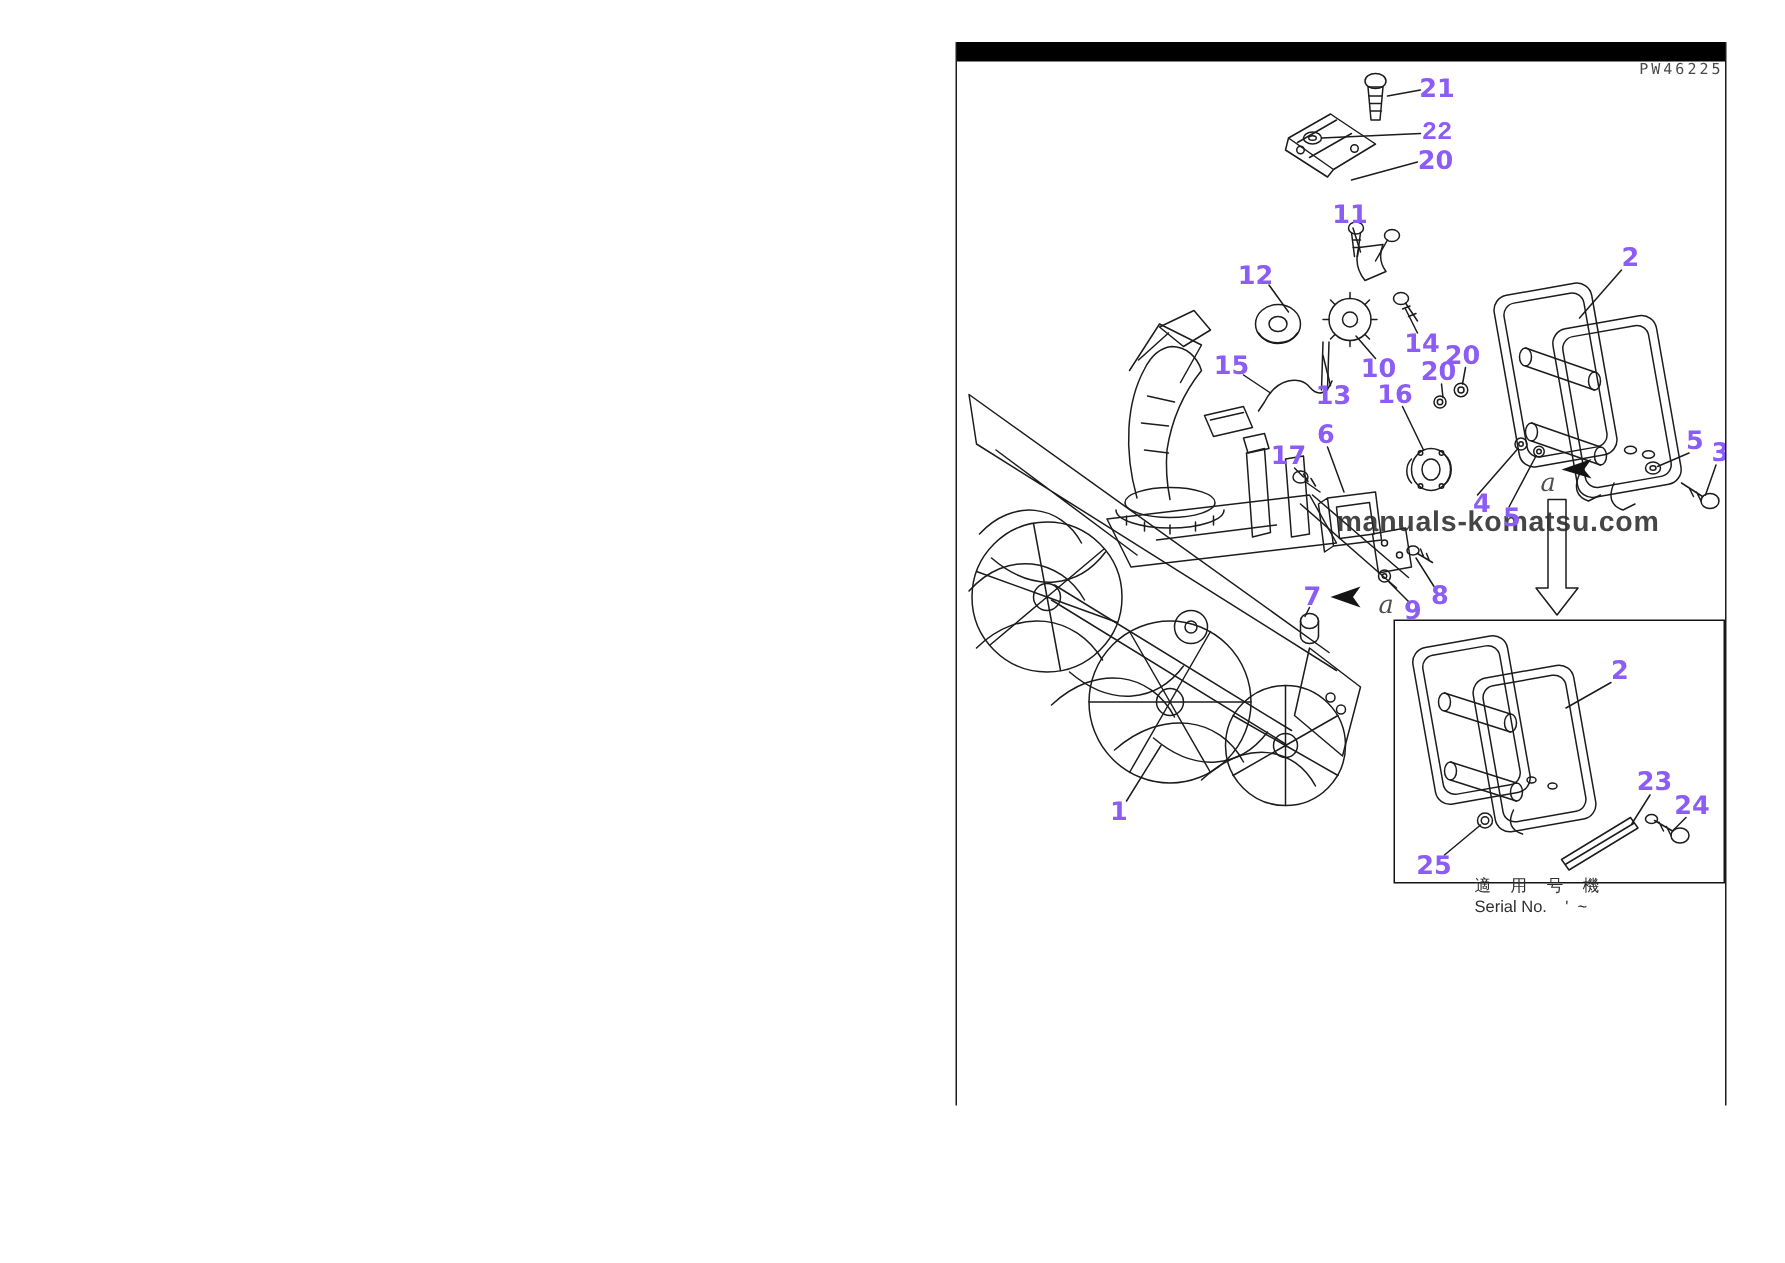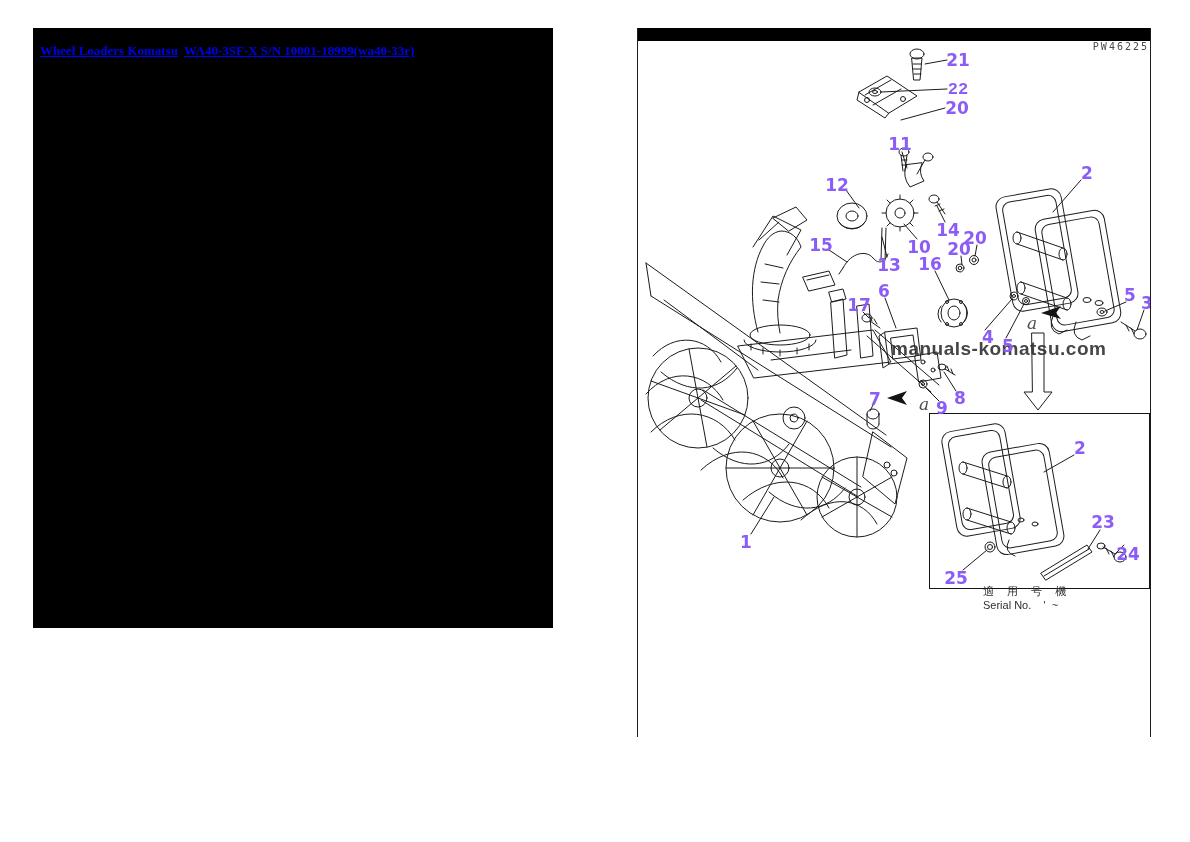--- a/index.html
+++ b/index.html
@@ -34,25 +34,20 @@
   #inset-caption{position:absolute;left:345px;top:556px;color:#2e2e2e;
                  font-family:Liberation Sans, sans-serif;font-size:11px;line-height:14px;
                  white-space:pre;}
   #inset-caption .kanji{letter-spacing:5px;}
 </style>
 </head>
 <body>
 
 <div id="page">
 
-  <div id="black-panel">
-    <div id="link-line">
-      <a href="#">Wheel Loaders Komatsu</a><a href="#">WA40-3SF-X S/N 10001-18999(wa40-33r)</a>
-    </div>
-  </div>
 
   <div id="diagram-panel">
     <div id="diagram-topbar"></div>
     <div id="figure-code">PW46225</div>
 
     <svg id="drawing-svg" viewBox="0 0 1190 842" xmlns="http://www.w3.org/2000/svg">
       <g fill="none" stroke="#1c1c1c" stroke-width="1" stroke-linecap="round" stroke-linejoin="round">
 
         <path d="M645,263 L885,435 M650,296 L890,447 M645,263 L650,296 M663,300 L757,370"></path>
 
@@ -245,20 +240,20 @@
         <span class="callout" style="left: 350px; top: 309px;">4</span>
         <span class="callout" style="left: 370px; top: 318px;">5</span>
         <span class="callout" style="left: 492px; top: 267px;">5</span>
         <span class="callout" style="left: 509px; top: 275px;">3</span>
         <span class="callout" style="left: 237px; top: 371px;">7</span>
         <span class="callout" style="left: 304px; top: 380px;">9</span>
         <span class="callout" style="left: 322px; top: 370px;">8</span>
         <span class="callout" style="left: 108px; top: 514px;">1</span>
         <span class="callout" style="left: 442px; top: 420px;">2</span>
         <span class="callout" style="left: 465px; top: 494px;">23</span>
-        <span class="callout" style="left: 490px; top: 510px; margin-top: 16px;">24</span>
+        <span class="callout" style="left: 490px; top: 510px;">24</span>
         <span class="callout" style="left: 318px; top: 550px;">25</span>
         <span class="ref-label" style="left: 286px; top: 376px;">a</span>
         <span class="ref-label" style="left: 394px; top: 295px;">a</span>
       </div>
   </div>
 
 </div>
 
 </body></html>

